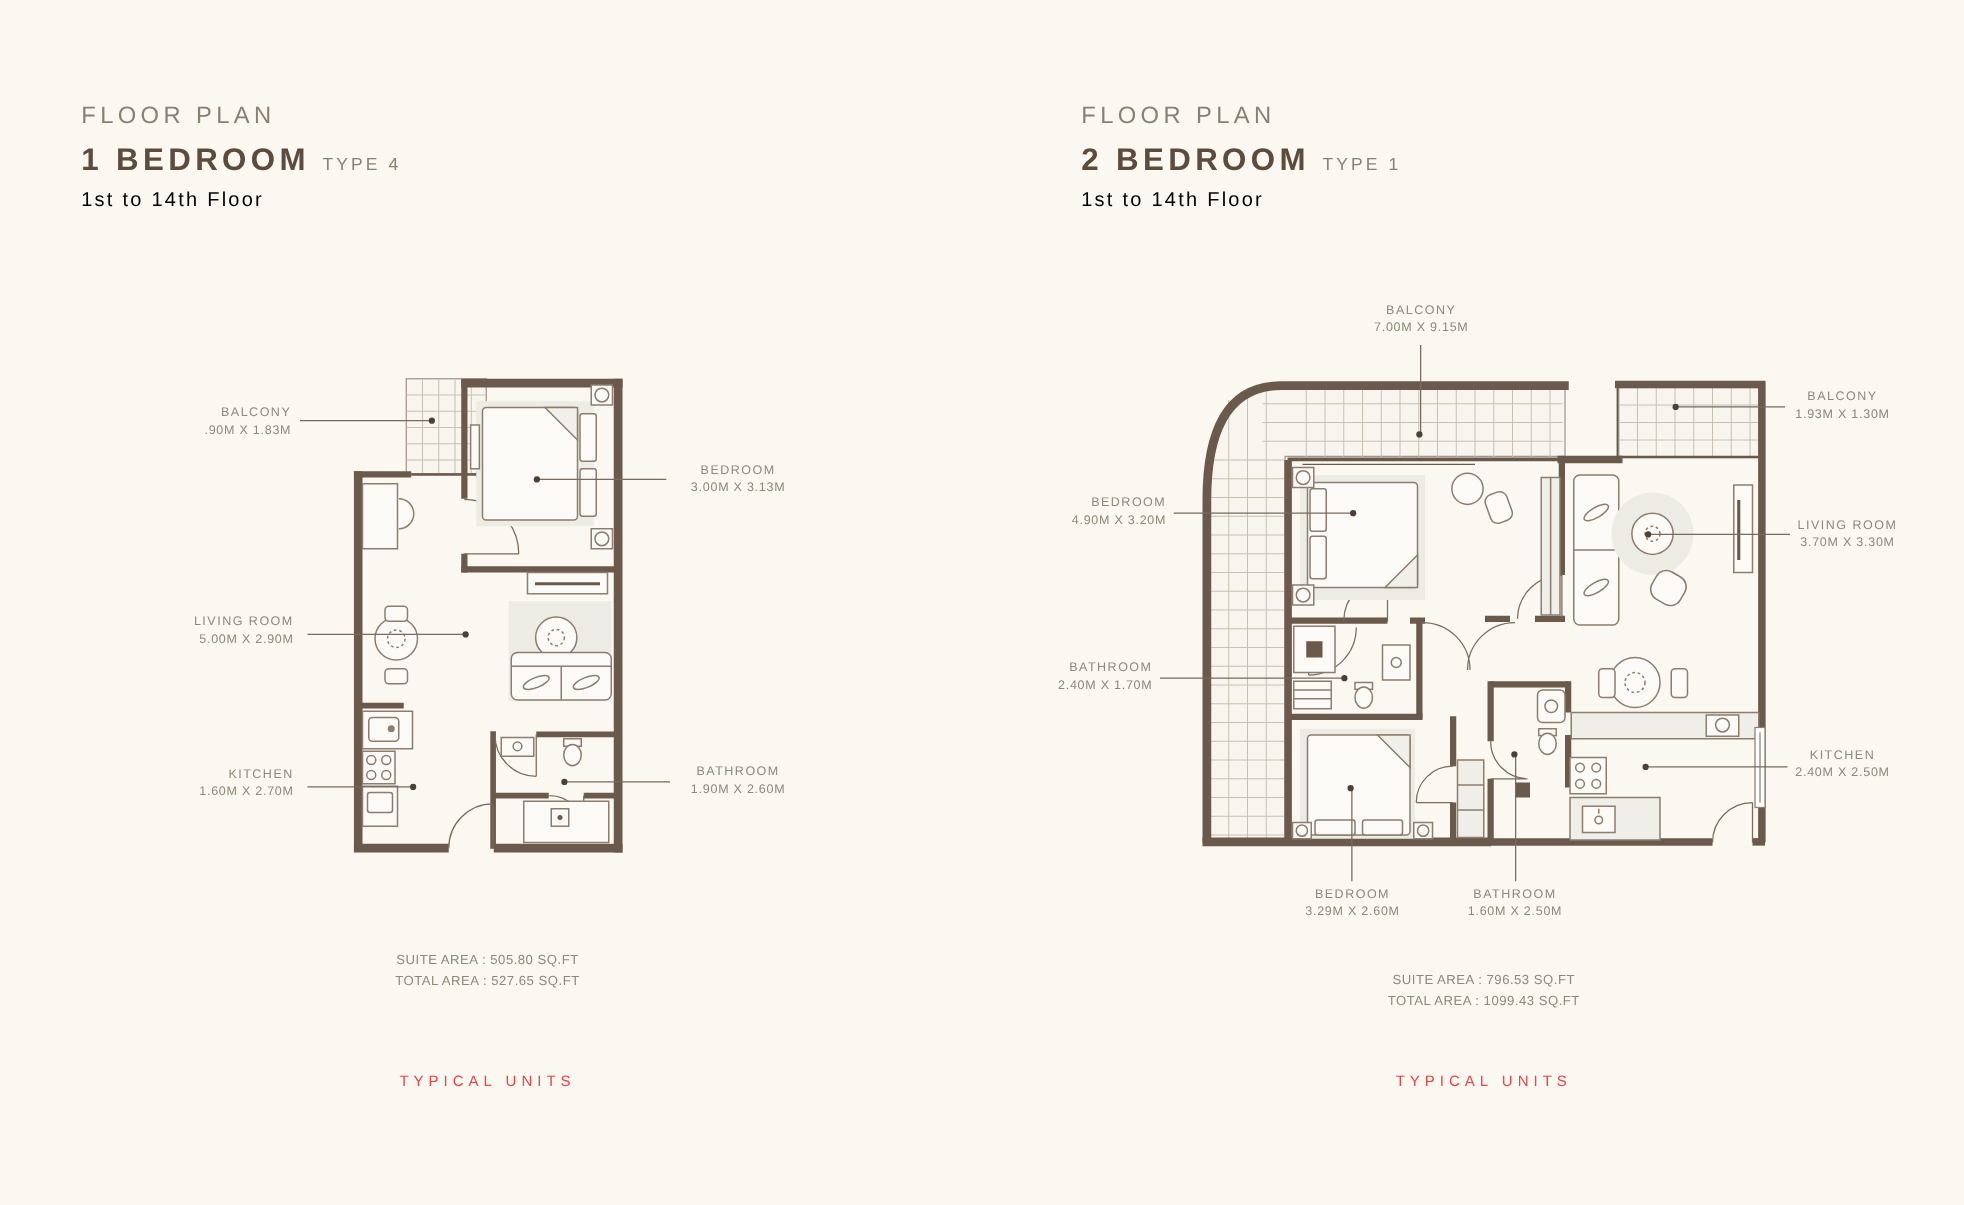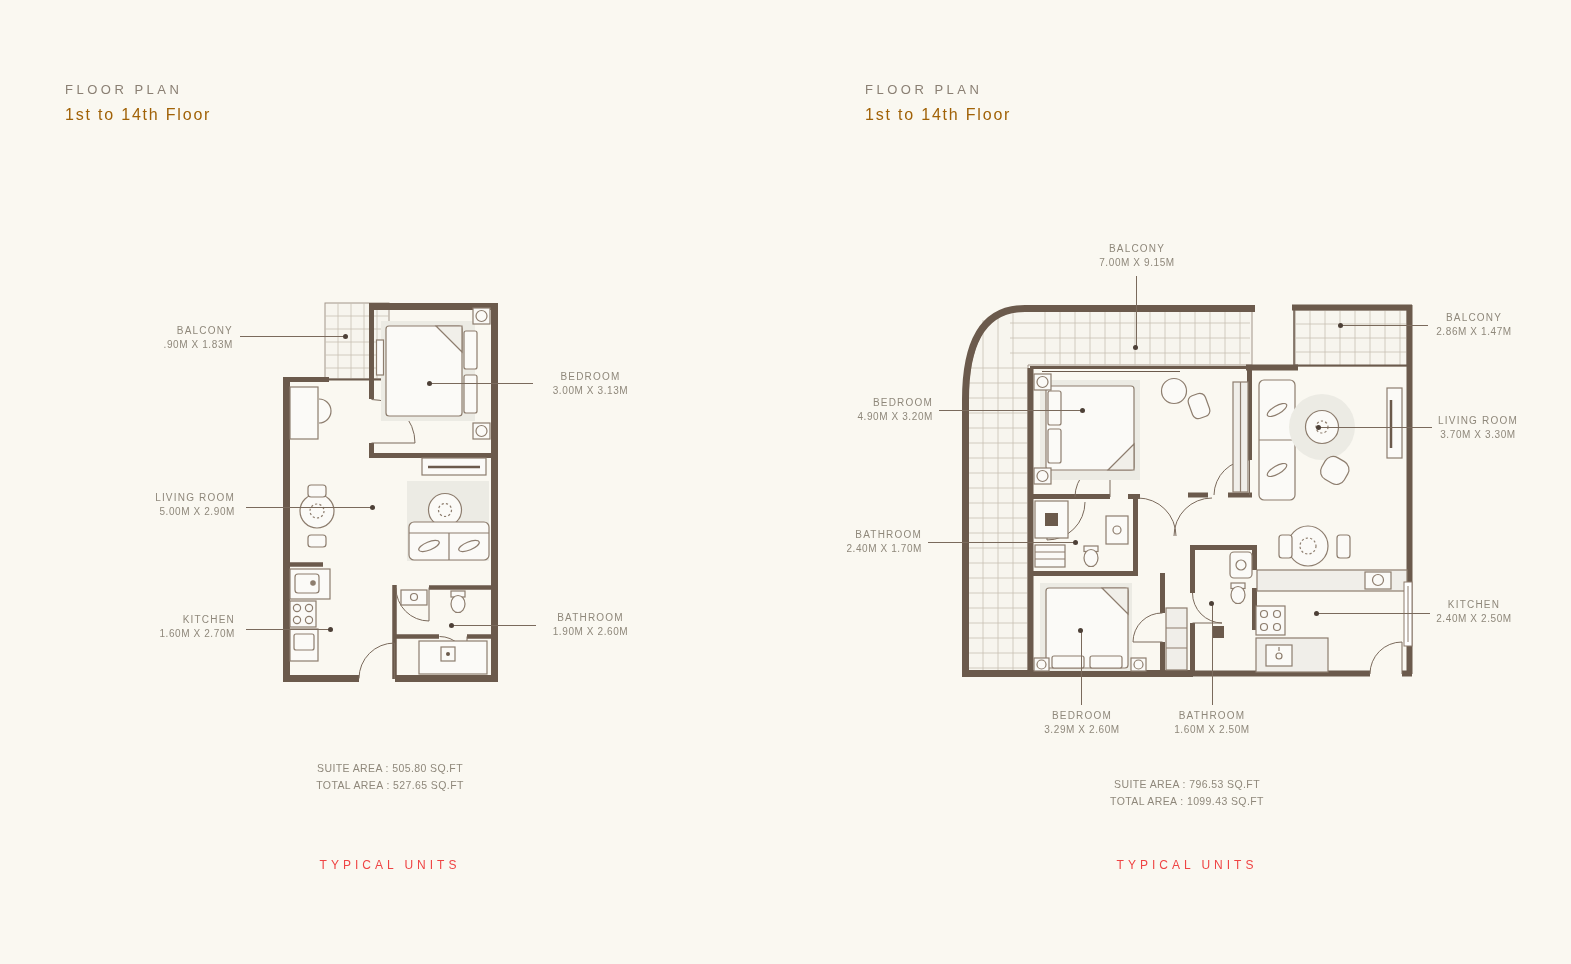--- a/index.html
+++ b/index.html
@@ -1,40 +1,41 @@
 <!DOCTYPE html>
 <html><head>
 <meta charset="utf-8">
 <style>
   html,body{margin:0;padding:0;background:#faf8f1;}
   .page{position:relative;width:1571px;height:964px;background:#faf8f1;
         font-family:"Liberation Sans",sans-serif;overflow:hidden;}
   .plan-header{position:absolute;}
-  .eyebrow{font-size:13px;letter-spacing:3.5px;color:#8a7f73;font-weight:500;}
+  .eyebrow{font-size:19px;letter-spacing:3.5px;color:#8a7f73;font-weight:500;}
   .plan-title{font-size:25px;font-weight:bold;letter-spacing:3.5px;color:#5d4b3e;margin-top:10px;}
   .plan-type{font-size:14px;font-weight:500;letter-spacing:2.5px;color:#8a7f73;margin-left:10px;}
-  .floors{font-size:16px;letter-spacing:1.8px;color:#a16207;margin-top:9px;}
+  .floors{font-size:16px;letter-spacing:1.8px;color:#000000;margin-top:9px;}
   .room-label{position:absolute;font-size:10px;letter-spacing:1.2px;color:#8f887b;line-height:1;}
   .room-label .dims{margin-top:4px;letter-spacing:0.6px;}
   .ta-r{text-align:right;} .ta-c{text-align:center;}
   .lh{position:absolute;height:1px;background:#7a6a5c;}
   .lv{position:absolute;width:1px;background:#7a6a5c;}
   .dot{position:absolute;width:5px;height:5px;border-radius:50%;background:#4d4037;}
   .areas{position:absolute;text-align:center;font-size:10.5px;letter-spacing:0.4px;color:#8f887b;line-height:1;}
   .areas div + div{margin-top:6px;}
   .typical{position:absolute;text-align:center;font-size:12px;letter-spacing:4px;color:#ef4444;}
   svg{position:absolute;}
 </style>
 </head>
 <body>
 
 <div class="page">
 
   <div class="plan-header" style="left:65px;top:82px;">
     <div class="eyebrow">FLOOR PLAN</div>
+    <div class="plan-title"><span>1 BEDROOM</span><span class="plan-type">TYPE 4</span></div>
     <div class="floors">1st to 14th Floor</div>
   </div>
 
   <svg style="left:283px;top:295px;" width="222" height="395" viewBox="0 0 222 395">
 
     <g>
       <rect x="42" y="8" width="64" height="76" fill="#f7f5ee" stroke="#a2958a" stroke-width="1"></rect>
       <path stroke="#c8c0b2" stroke-width="0.8" fill="none" d="M55,8V84 M68,8V84 M81,8V84 M94,8V84 M42,21H106 M42,34H106 M42,47H106 M42,60H106 M42,73H106"></path>
     </g>
 
@@ -146,20 +147,21 @@
   <div class="dot" style="left:449px;top:623px;"></div>
 
   <div class="areas" style="left:290px;top:763px;width:200px;">
     <div>SUITE AREA : 505.80 SQ.FT</div>
     <div>TOTAL AREA : 527.65 SQ.FT</div>
   </div>
   <div class="typical" style="left:290px;top:858px;width:200px;">TYPICAL UNITS</div>
 
   <div class="plan-header" style="left:865px;top:82px;">
     <div class="eyebrow">FLOOR PLAN</div>
+    <div class="plan-title"><span>2 BEDROOM</span><span class="plan-type">TYPE 1</span></div>
     <div class="floors">1st to 14th Floor</div>
   </div>
 
   <svg style="left:950px;top:290px;" width="490" height="410" viewBox="0 0 490 410">
 
     <g>
       <path d="M302,21 H73 Q18,21 18,112 V381 H78 V75 H302 Z" fill="#f7f5ee" stroke="#a2958a" stroke-width="1"></path>
       <path stroke="#c8c0b2" stroke-width="0.8" fill="none" d="M95,22V76 M110,22V76 M125,22V76 M140,22V76 M155,22V76 M170,22V76 M185,22V76 M200,22V76 M215,22V76 M230,22V76 M245,22V76 M260,22V76 M275,22V76 M290,22V76 M60,33H300 M60,48H300 M60,63H300 M33,30V381 M48,24V381 M63,21V381 M19,78H78 M19,93H78 M19,108H78 M18,123H78 M18,138H78 M18,153H78 M18,168H78 M18,183H78 M18,198H78 M18,213H78 M18,228H78 M18,243H78 M18,258H78 M18,273H78 M18,288H78 M18,303H78 M18,318H78 M18,333H78 M18,348H78 M18,363H78 M18,378H78"></path>
       <rect x="345" y="20" width="112" height="56" fill="#f7f5ee" stroke="#a2958a" stroke-width="1"></rect>
       <path stroke="#c8c0b2" stroke-width="0.8" fill="none" d="M360,20V76 M375,20V76 M390,20V76 M405,20V76 M420,20V76 M435,20V76 M450,20V76 M345,34H457 M345,48H457 M345,62H457"></path>
@@ -270,21 +272,21 @@
 
   <div class="room-label ta-c" style="left:1077px;top:244px;width:120px;">
     <div>BALCONY</div>
     <div class="dims">7.00M X 9.15M</div>
   </div>
   <div class="lv" style="left:1136px;top:276px;height:71px;"></div>
   <div class="dot" style="left:1133px;top:345px;"></div>
 
   <div class="room-label ta-c" style="left:1428px;top:313px;width:92px;">
     <div>BALCONY</div>
-    <div class="dims">2.86M X 1.47M</div>
+    <div class="dims">1.93M X 1.30M</div>
   </div>
   <div class="lh" style="left:1342px;top:325px;width:86px;"></div>
   <div class="dot" style="left:1338px;top:323px;"></div>
 
   <div class="room-label ta-r" style="left:823px;top:398px;width:110px;">
     <div>BEDROOM</div>
     <div class="dims">4.90M X 3.20M</div>
   </div>
   <div class="lh" style="left:939px;top:410px;width:142px;"></div>
   <div class="dot" style="left:1080px;top:408px;"></div>

